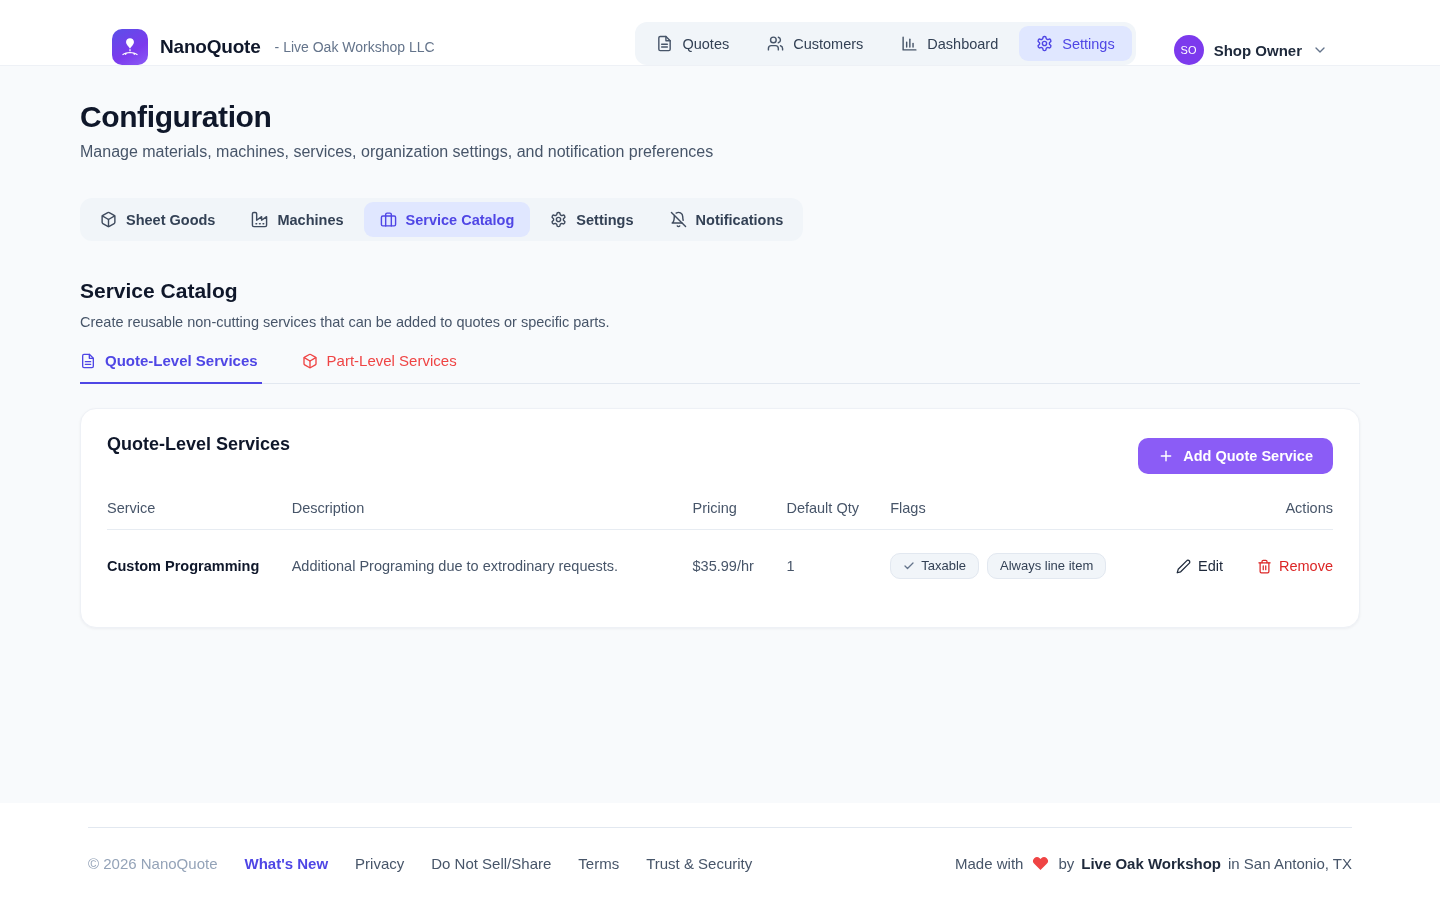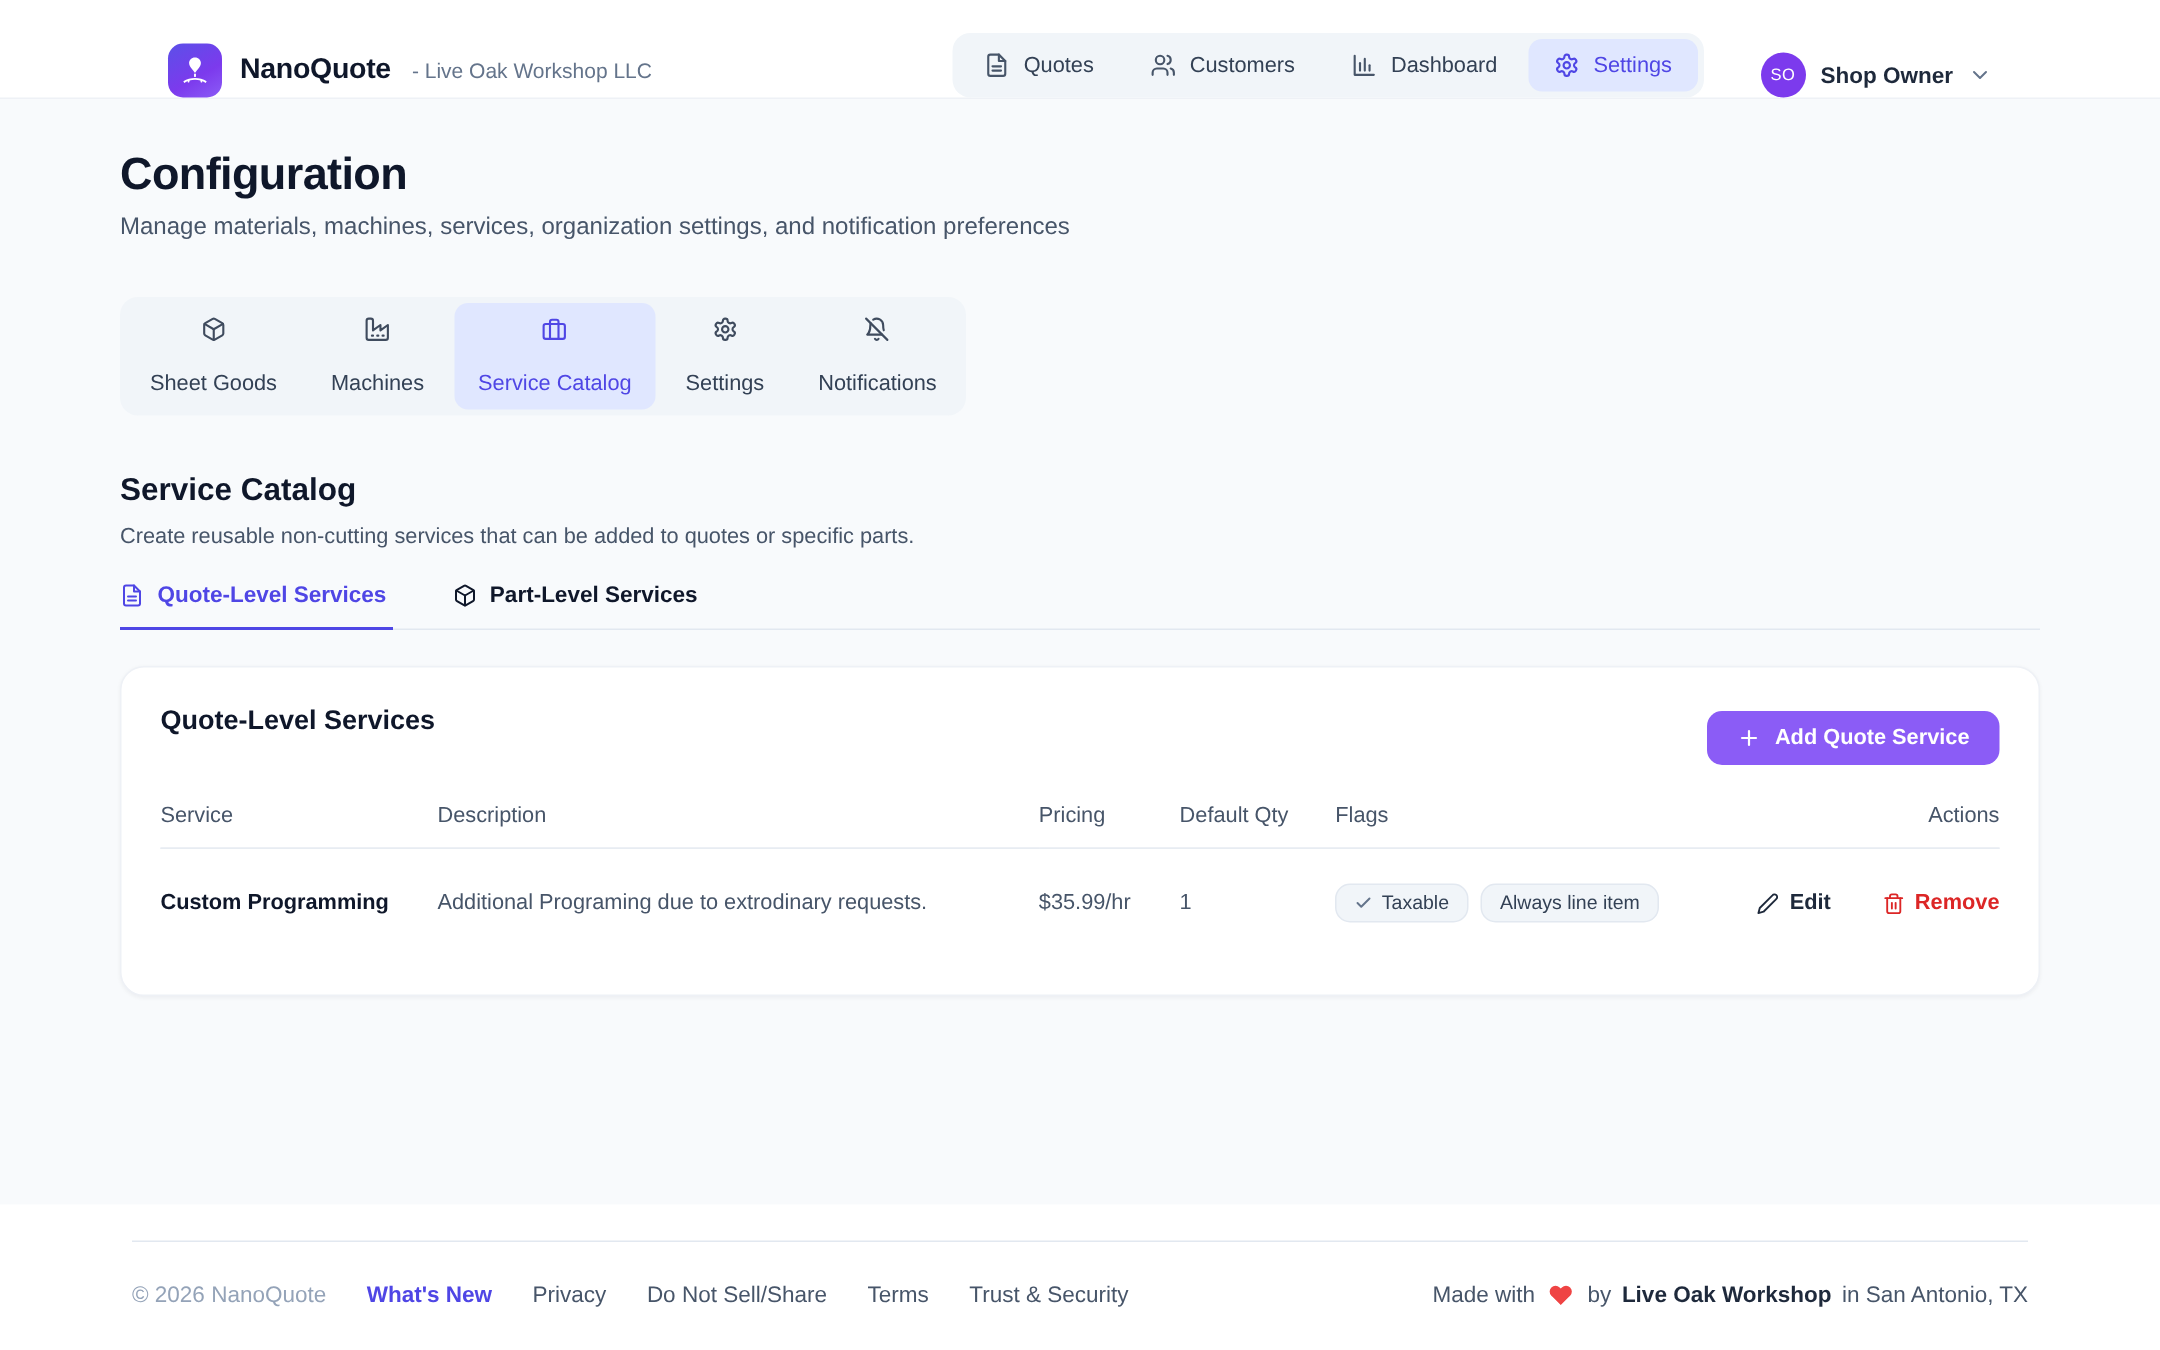--- a/index.html
+++ b/index.html
@@ -71,41 +71,41 @@
   .page-head { padding-top: 34px; }
   .page-title { font-size: 30px; font-weight: 700; color: #0f172a; letter-spacing: -0.4px; }
   .page-subtitle { font-size: 16px; color: #475569; margin-top: 9px; }
 
   .config-tabs {
     display: inline-flex; align-items: center; gap: 4px;
     background: #f1f5f9; border-radius: 12px; padding: 4px;
     margin-top: 37px;
   }
   .config-tab {
-    display: flex; align-items: center; gap: 20px;
+    display: flex; align-items: center; gap: 9px;
     padding: 9px 16px; border-radius: 9px;
-    font-size: 14.5px; font-weight: 400; color: #334155;
-    cursor: pointer; white-space: nowrap; flex-direction: column;
+    font-size: 14.5px; font-weight: 700; color: #334155;
+    cursor: pointer; white-space: nowrap;
   }
   .config-tab .ic { color: #3f4b5e; }
   .config-tab.active { background: #e0e7ff; color: #4f46e5; }
   .config-tab.active .ic { color: #4f46e5; }
 
   .section-title { font-size: 21px; font-weight: 700; color: #0f172a; margin-top: 38px; }
   .section-subtitle { font-size: 14.5px; color: #475569; margin-top: 11px; }
 
   .sub-tabs {
     display: flex; align-items: flex-end; gap: 40px;
     border-bottom: 1px solid #e2e8f0;
     margin-top: 16px;
   }
   .sub-tab {
     display: flex; align-items: center; gap: 9px;
     padding: 6px 4px 13px 0;
-    font-size: 15px; font-weight: 700; color: #0f172a;
+    font-size: 15px; font-weight: 400; color: #ef4444;
     border-bottom: 2px solid transparent;
     margin-bottom: -1px;
     cursor: pointer;
   }
   .sub-tab.active { color: #4f46e5; border-bottom-color: #4f46e5; font-weight: 600; }
 
   
   .card {
     margin-top: 24px;
     background: #ffffff;
@@ -150,21 +150,21 @@
     border-radius: 10px;
     padding: 4px 12px 5px;
     font-size: 13px; font-weight: 500; color: #334155;
     white-space: nowrap;
   }
   .badge .ic { color: #64748b; }
   .actions-wrap { display: flex; align-items: center; justify-content: flex-end; gap: 34px; }
   .action-btn {
     display: flex; align-items: center; gap: 7px;
     background: none; border: none; cursor: pointer;
-    font-family: inherit; font-size: 14.5px; font-weight: 700;
+    font-family: inherit; font-size: 14.5px; font-weight: 400;
     color: #1e293b; padding: 0;
   }
   .action-btn.danger { color: #dc2626; }
 
   
   .footer { background: #ffffff; padding: 24px 88px 0; flex: none; }
   .footer-inner {
     border-top: 1px solid #e2e8f0;
     padding: 27px 0 28px;
     display: flex; align-items: center; justify-content: space-between;

